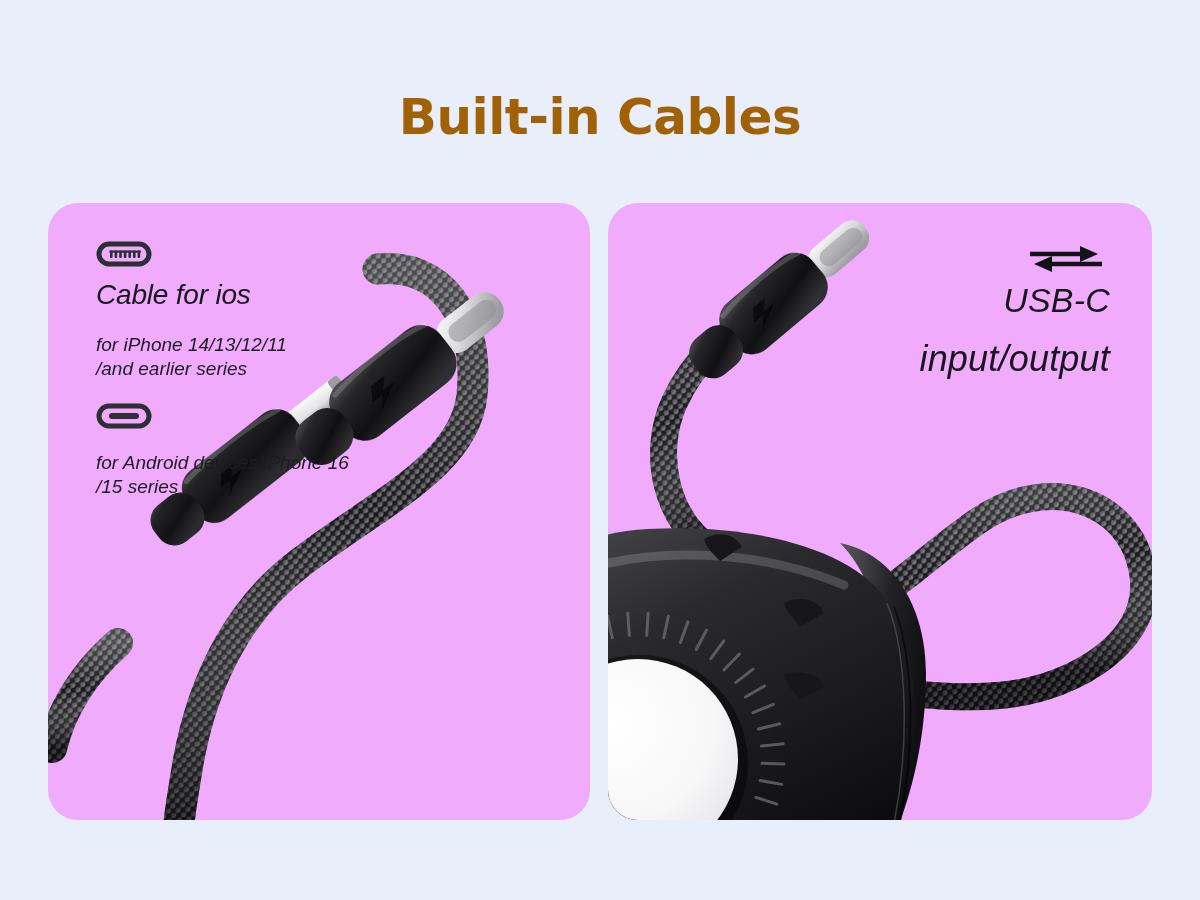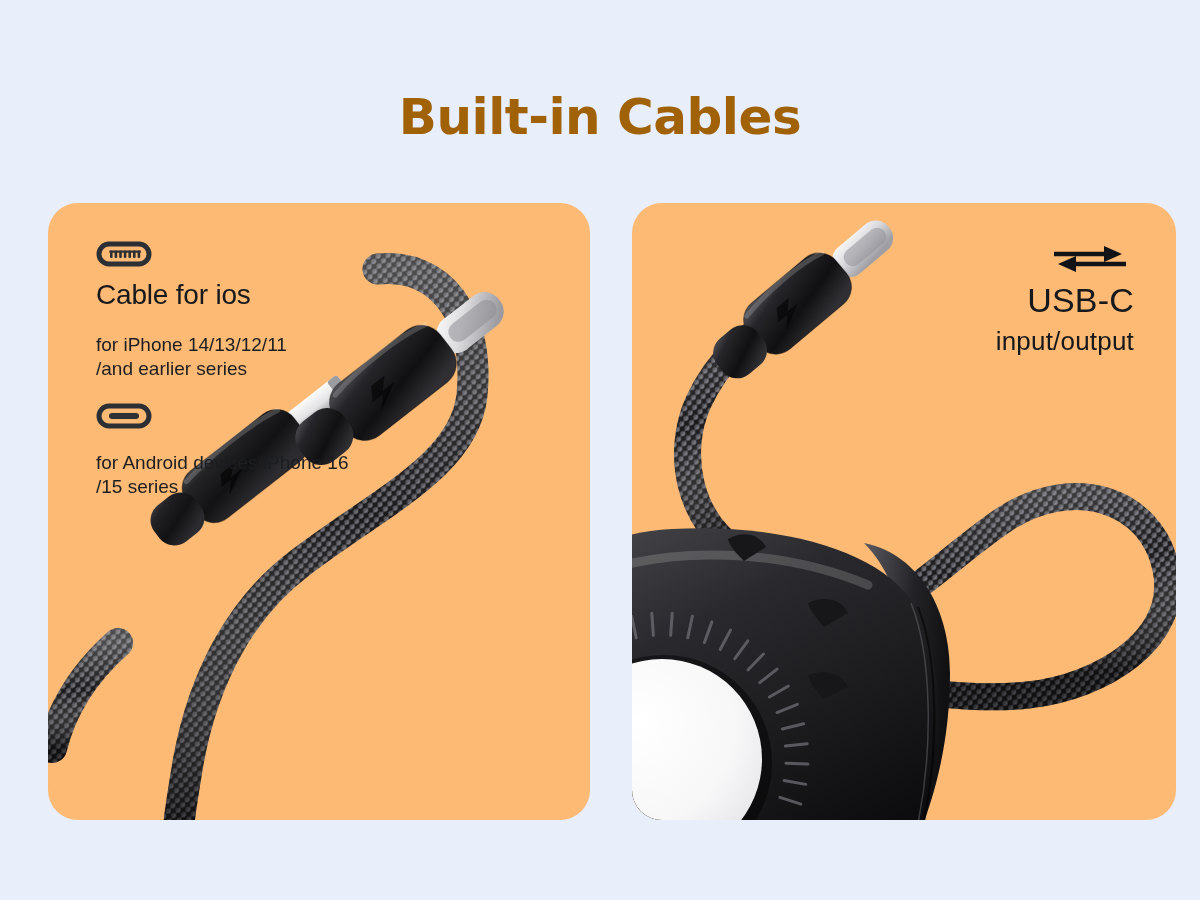--- a/index.html
+++ b/index.html
@@ -27,26 +27,27 @@
     font-size: 50px;
     font-weight: bold;
     letter-spacing: -0.5px;
     color: #a16207;
     font-family: "DejaVu Sans", sans-serif;
   }
   .card {
     position: absolute;
     top: 203px;
     height: 617px;
-    background: #fdba74;
+    background: #f0abfc;
     border-radius: 30px;
     overflow: hidden;
+    font-style: italic;
   }
   .card-left { left: 48px; width: 542px; }
-  .card-right { left: 632px; width: 544px; }
+  .card-right { left: 608px; width: 544px; }
 
   
   .spec-block { position: absolute; left: 48px; }
   .spec-icon { display: block; }
   .spec-title {
     font-size: 28px;
     color: #16181c;
     margin-top: 12px;
     letter-spacing: -0.2px;
     white-space: nowrap;
@@ -66,24 +67,24 @@
     top: 42px;
     text-align: right;
   }
   .io-arrow { margin-bottom: 4px; margin-right: 6px; }
   .io-title {
     font-size: 34px;
     color: #16181c;
     letter-spacing: 0.2px;
   }
   .io-sub {
-    font-size: 26px;
+    font-size: 36px;
     color: #16181c;
     letter-spacing: 0.2px;
-    margin-top: 6px;
+    margin-top: 18px;
     text-align: right;
   }
 
   
   .art { position: absolute; inset: 0; pointer-events: none; }
 </style>
 </head>
 <body>
 
 <div class="page">

